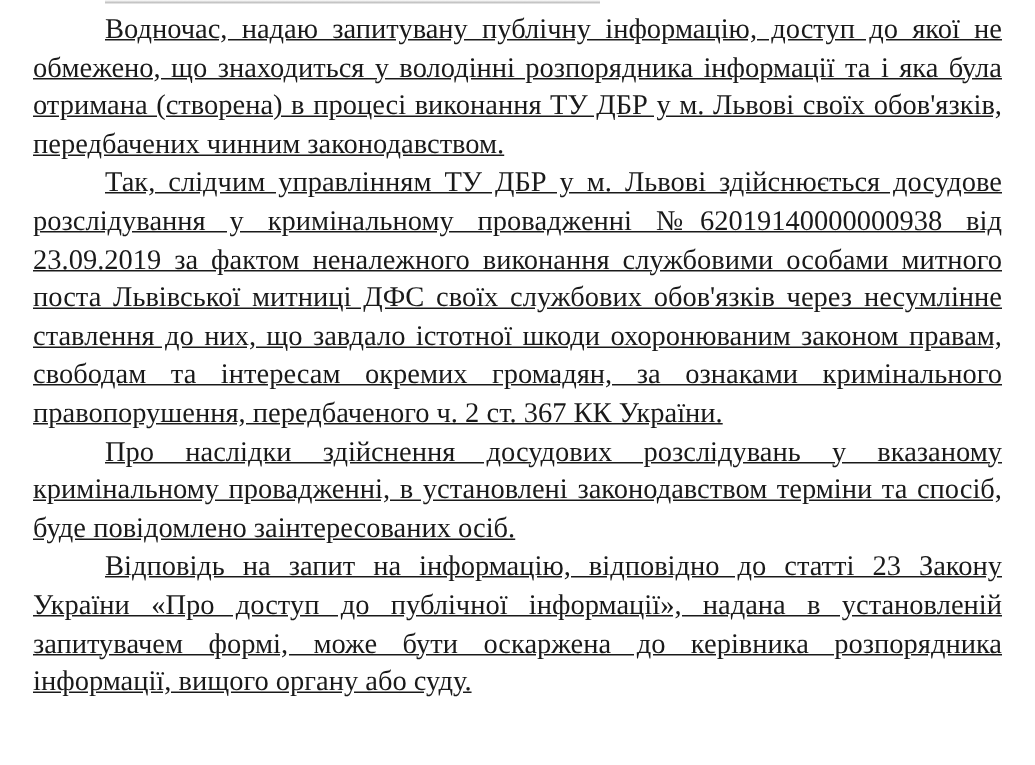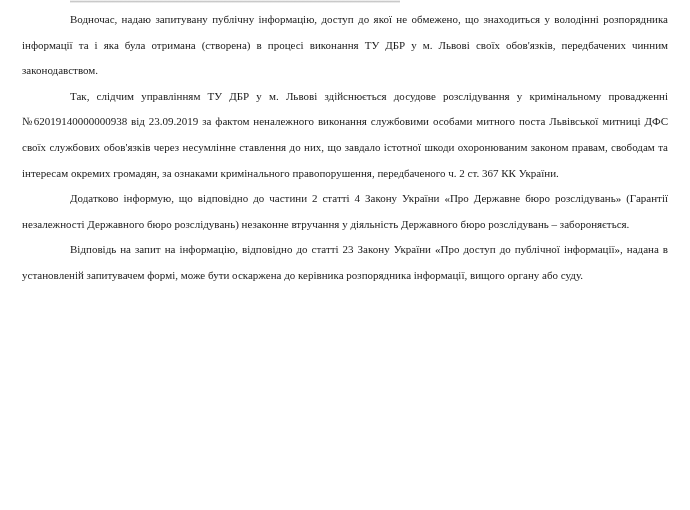--- a/index.html
+++ b/index.html
@@ -29,30 +29,31 @@
     height: 3px;
     background: linear-gradient(to bottom, rgba(255,255,255,0) 0%, rgba(60,60,60,0.30) 55%, rgba(255,255,255,0) 100%);
   }
   .body-text {
     padding-top: 7px;
   }
   p {
     margin: 0;
     text-align: justify;
     text-justify: inter-word;
-    font-size: 11px;
+    font-size: 19px;
     line-height: 25.6px;
     text-indent: 48px;
     hyphens: none;
+    text-decoration: underline;
   }
 </style>
 </head>
 <body>
 
 <div class="page">
   <div class="cut-line"></div>
   <div class="body-text">
     <p>Водночас, надаю запитувану публічну інформацію, доступ до якої не обмежено, що знаходиться у володінні розпорядника інформації та і яка була отримана (створена) в процесі виконання ТУ ДБР у м. Львові своїх обов'язків, передбачених чинним законодавством.</p>
     <p>Так, слідчим управлінням ТУ ДБР у м. Львові здійснюється досудове розслідування у кримінальному провадженні №62019140000000938 від 23.09.2019 за фактом неналежного виконання службовими особами митного поста Львівської митниці ДФС своїх службових обов'язків через несумлінне ставлення до них, що завдало істотної шкоди охоронюваним законом правам, свободам та інтересам окремих громадян, за ознаками кримінального правопорушення, передбаченого ч. 2 ст. 367 КК України.</p>
-    <p>Додатково інформую, що відповідно до частини 2 статті 4 Закону України «Про Державне бюро розслідувань» (Гарантії незалежності Державного бюро розслідувань) незаконне втручання у діяльність Державного бюро розслідувань – забороняється.</p>
+    <p>Про наслідки здійснення досудових розслідувань у вказаному кримінальному провадженні, в установлені законодавством терміни та спосіб, буде повідомлено заінтересованих осіб.</p>
     <p>Відповідь на запит на інформацію, відповідно до статті 23 Закону України «Про доступ до публічної інформації», надана в установленій запитувачем формі, може бути оскаржена до керівника розпорядника інформації, вищого органу або суду.</p>
   </div>
 </div>
 
 </body></html>

